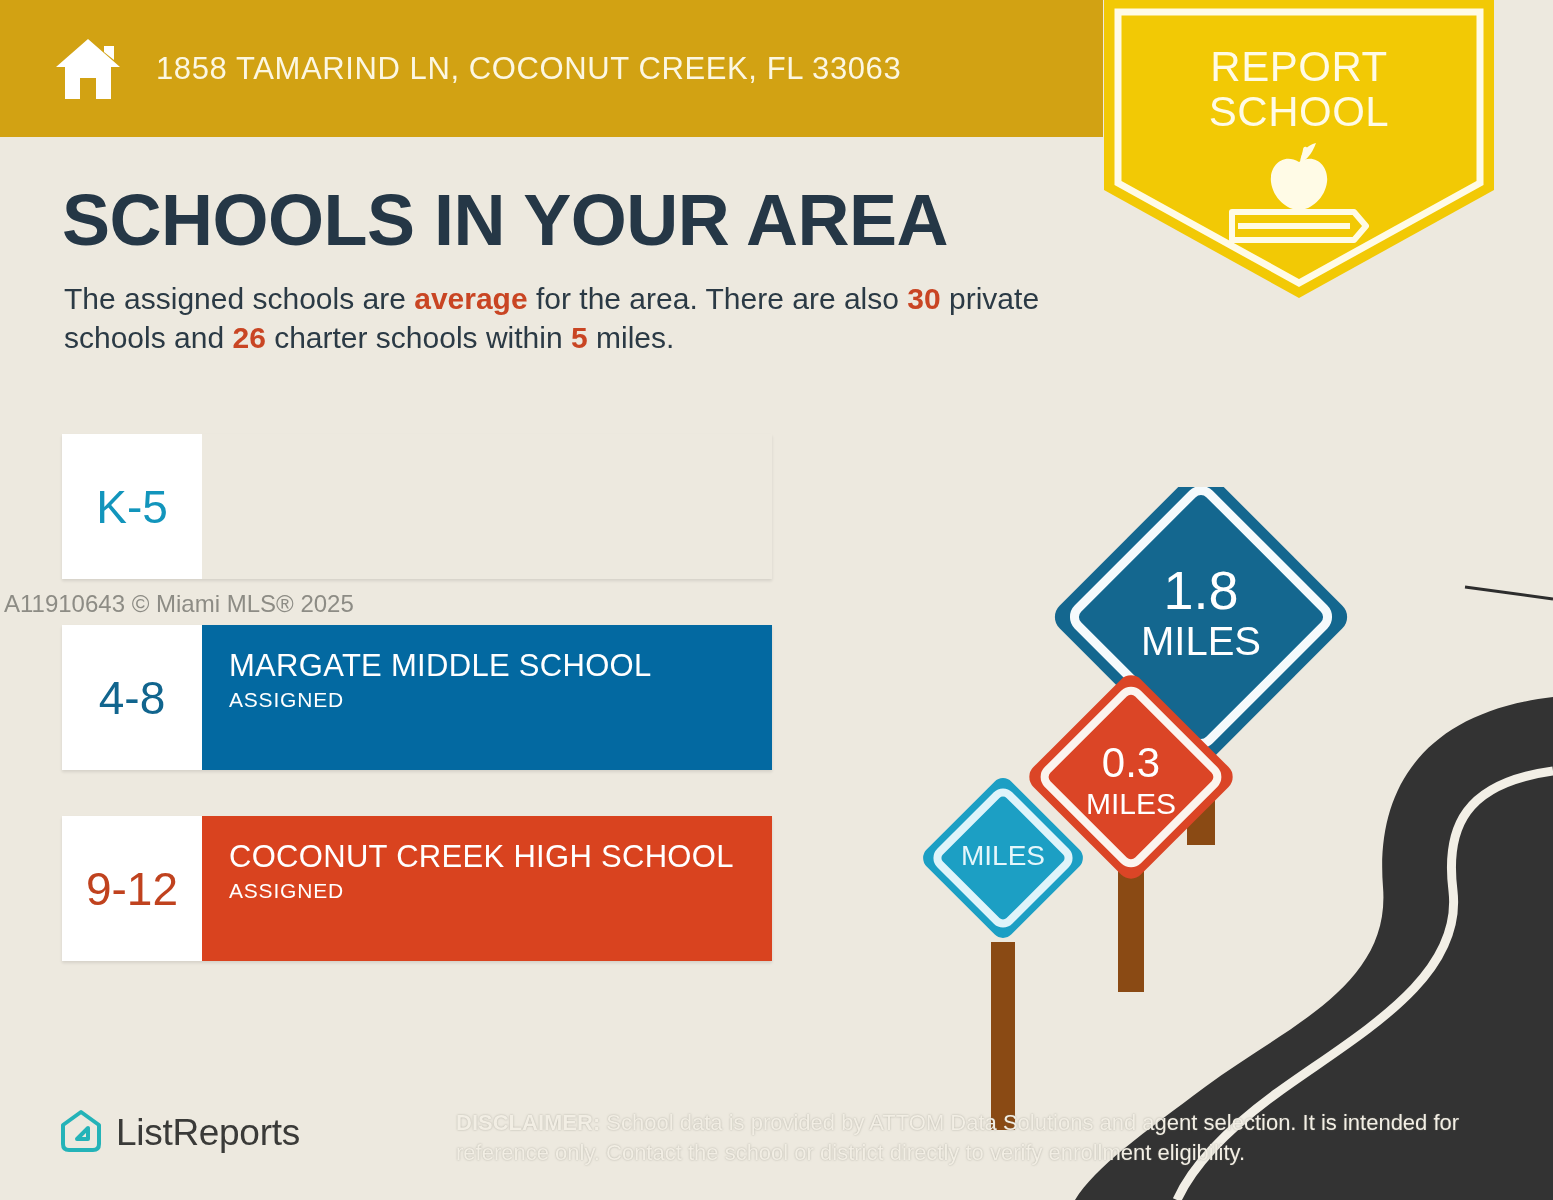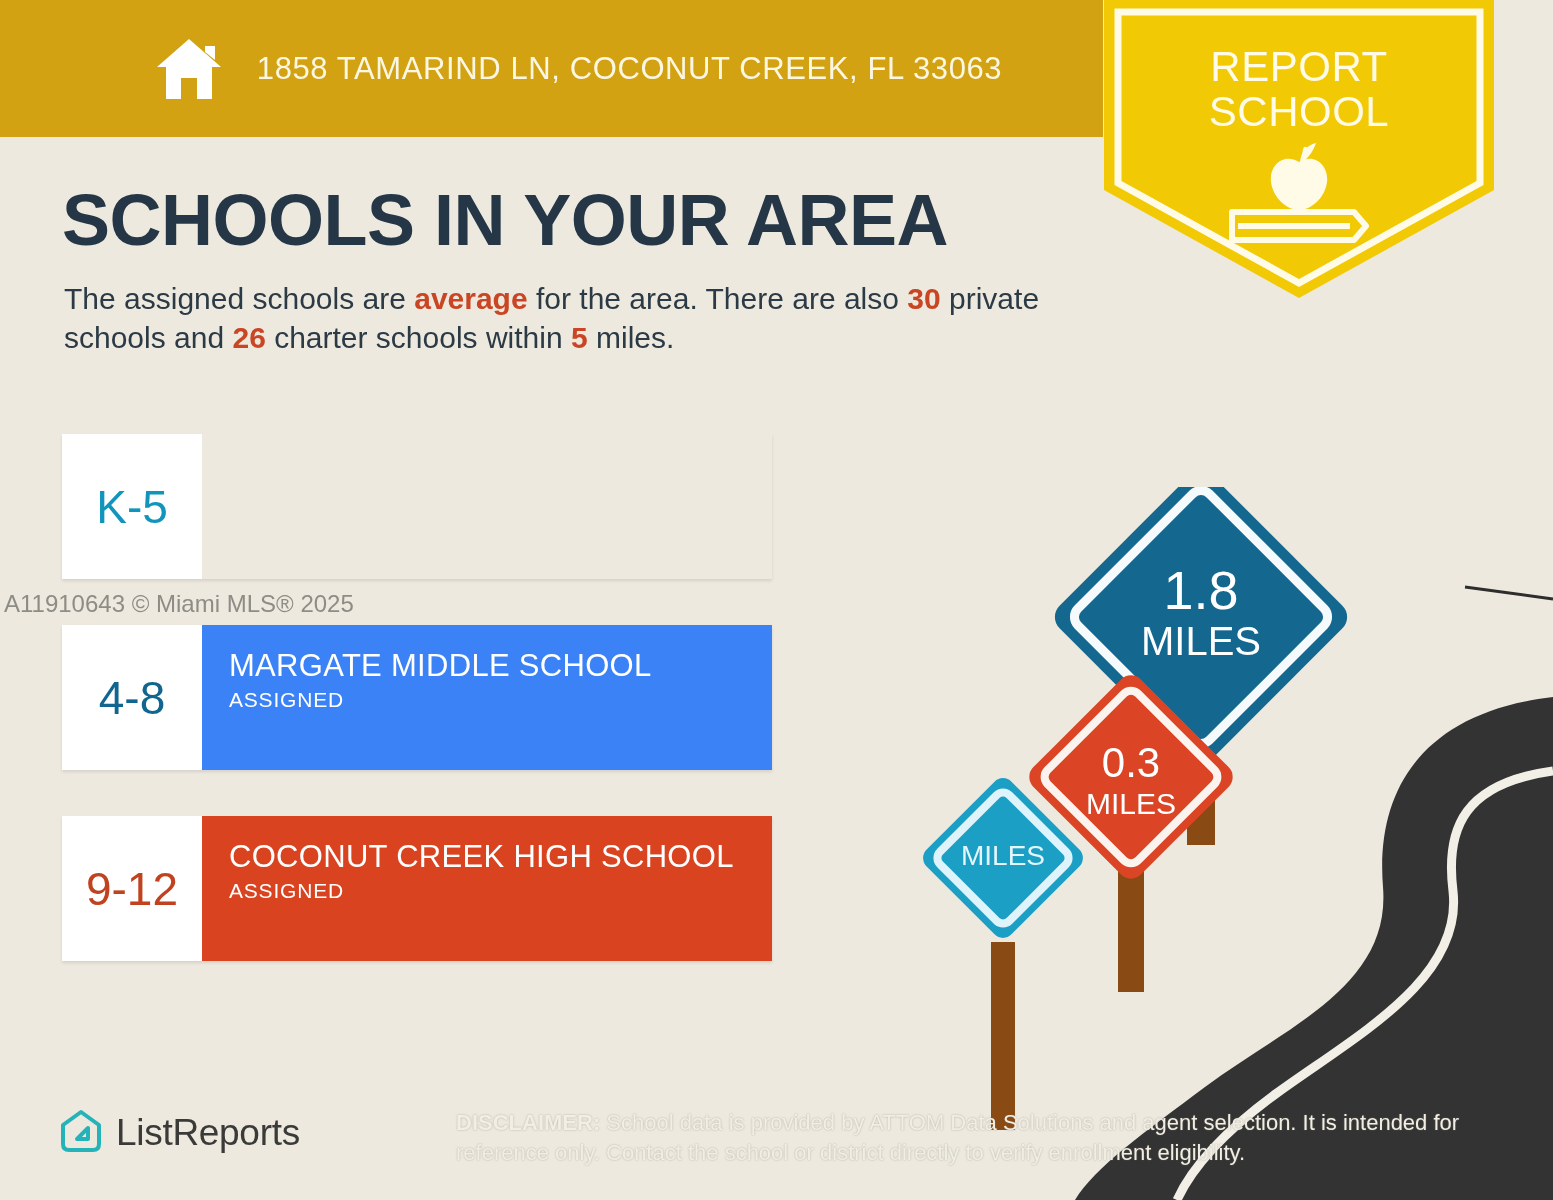--- a/index.html
+++ b/index.html
@@ -12,21 +12,20 @@
   }
 
   
   .header-bar {
     position: absolute; left: 0; top: 0;
     width: 1103px; height: 137px;
     background: #D2A213;
     display: flex; align-items: center;
     padding-left: 52px;
     z-index: 5;
-    justify-content: center;
   }
   .house-icon { width: 72px; height: 66px; flex: 0 0 auto; }
   .header-address {
     margin-left: 32px;
     color: #FCF7E2;
     font-size: 31px;
     letter-spacing: 0.6px;
     font-weight: 400;
     white-space: nowrap;
   }
@@ -164,21 +163,21 @@
   </p>
 
   <div class="schools">
 
     <div class="school-row">
       <div class="grade-box" style="color:#1295BC">K-5</div>
     </div>
 
     <div class="school-row">
       <div class="grade-box" style="color:#11658E">4-8</div>
-      <div class="school-info" style="background:#3b82f6">
+      <div class="school-info" style="background:#0369a1">
         <div class="school-name">MARGATE MIDDLE SCHOOL</div>
         <div class="school-status">ASSIGNED</div>
       </div>
     </div>
 
     <div class="school-row">
       <div class="grade-box" style="color:#C0421E">9-12</div>
       <div class="school-info" style="background:#D9431F">
         <div class="school-name">COCONUT CREEK HIGH SCHOOL</div>
         <div class="school-status">ASSIGNED</div>

